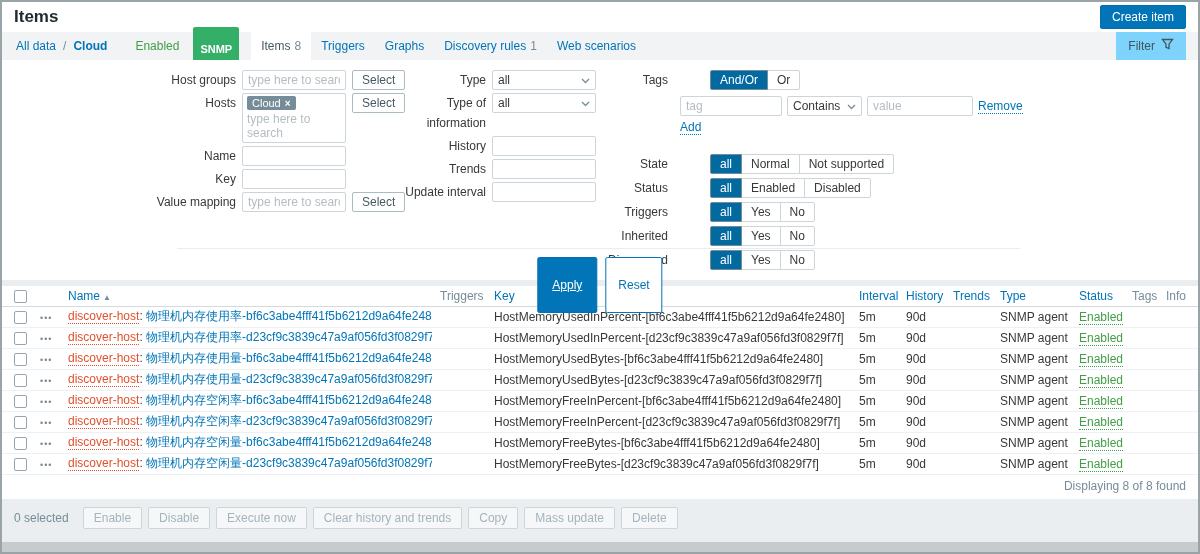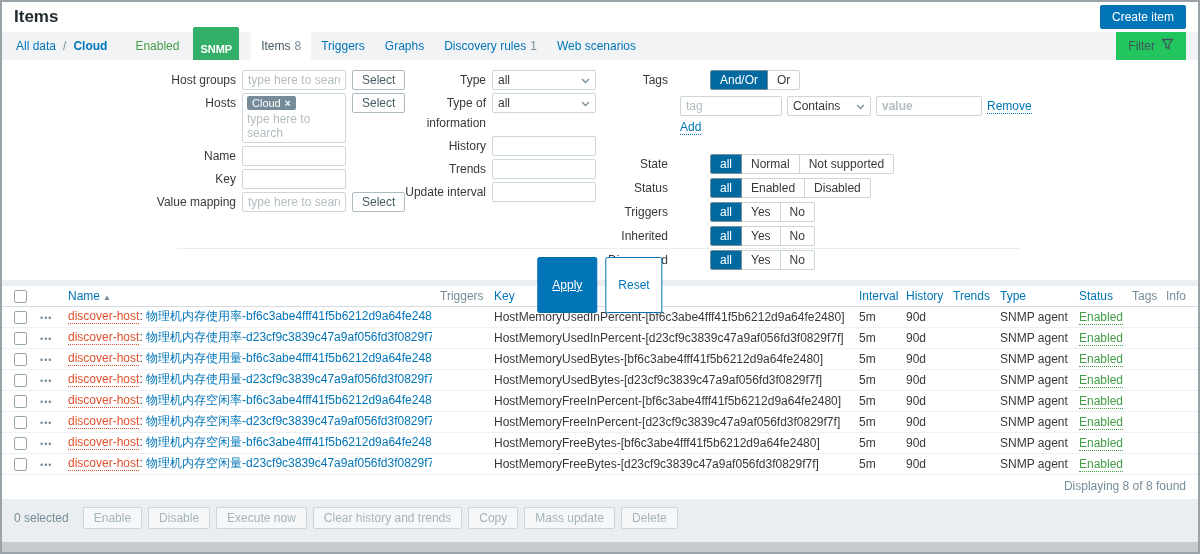--- a/index.html
+++ b/index.html
@@ -46,21 +46,21 @@
   .bold { font-weight:bold; }
   .green-text { color:#429e47; }
   .badge-green {
     background:#34af67; color:#fff; font-weight:bold; font-size:11px;
     border-radius:2px; padding:16px 7px; align-self:center;margin-top:6px;
   }
   .tab { display:flex; align-items:center; padding:0 10px; cursor:pointer; }
   .tab.active { background:#fff; cursor:default; }
   .tab.active .tab-label { color:#455a63; }
   .tab-count { color:#768d99; margin-left:4px; }
-  .filter-tab { display:flex; align-items:center; gap:6px; padding:0 12px; background:#22c55e; color:#42545c; cursor:pointer; }
+  .filter-tab { display:flex; align-items:center; gap:6px; padding:0 12px; background:#7dd3fc; color:#42545c; cursor:pointer; }
 
   
   .filter-panel { position:relative; height:220px; background:#fff; }
   .fcol { position:absolute; top:10px; }
   .fcol1 { left:145px; }
   .fcol2 { left:385px; }
   .fcol3 { left:600px; }
   .frow { display:flex; align-items:flex-start; margin-bottom:3px; }
   .frow.p24 { margin-bottom:4px; }
   .flabel { line-height:20px; padding-right:6px; text-align:right; color:#383838; }
@@ -274,27 +274,27 @@
     <div class="fcol fcol3">
       <div class="frow">
         <div class="flabel w72">Tags</div>
         <span class="seg">
           <span class="seg-opt on">And/Or</span>
           <span class="seg-opt">Or</span>
         </span>
       </div>
       <div class="tagline">
         <input class="tin" style="width: 102px;" placeholder="tag">
-        <div class="selectbox" style="width:84px">
+        <div class="selectbox" style="width:75px">
           <span>Contains</span>
           <span><svg width="9" height="6" viewBox="0 0 9 6">
                 <path d="M1 1l3.5 3.5L8 1" fill="none" stroke="#768d99" stroke-width="1.3"></path>
               </svg></span>
         </div>
-        <input class="tin" style="width: 106px; font-weight: bold;" placeholder="value">
+        <input class="tin" style="width: 106px;" placeholder="value">
         <a class="dotted-link">Remove</a>
       </div>
       <div class="addline">
         <a class="dotted-link">Add</a>
       </div>
       <div class="frow p24">
         <div class="flabel w72">State</div>
         <span class="seg">
           <span class="seg-opt on">all</span>
           <span class="seg-opt">Normal</span>

